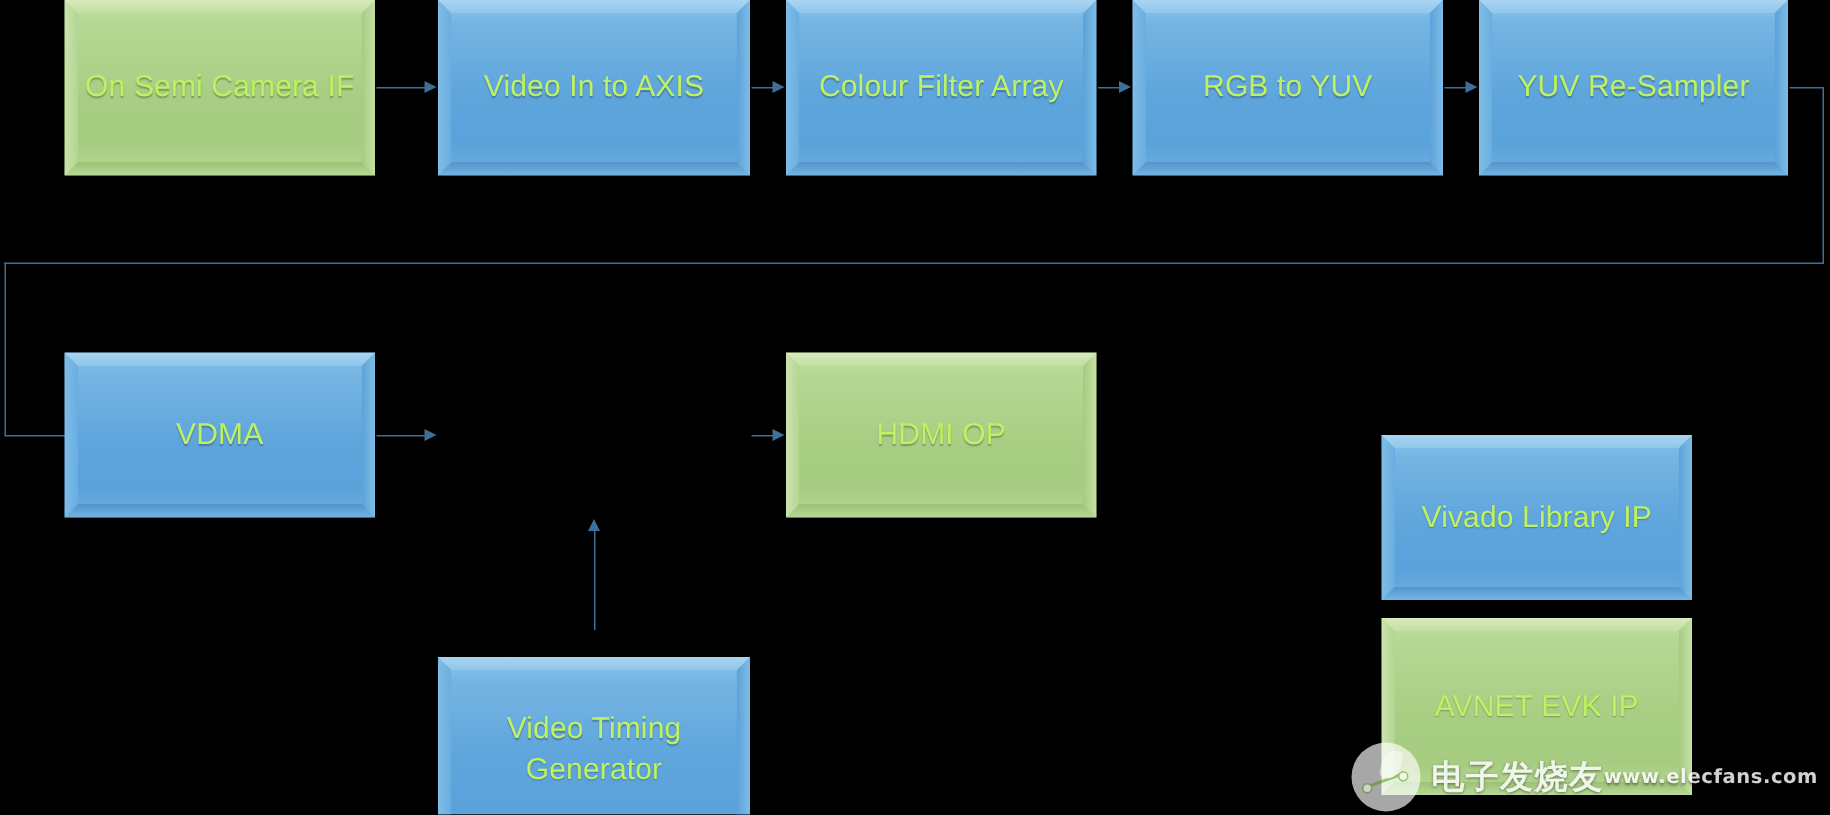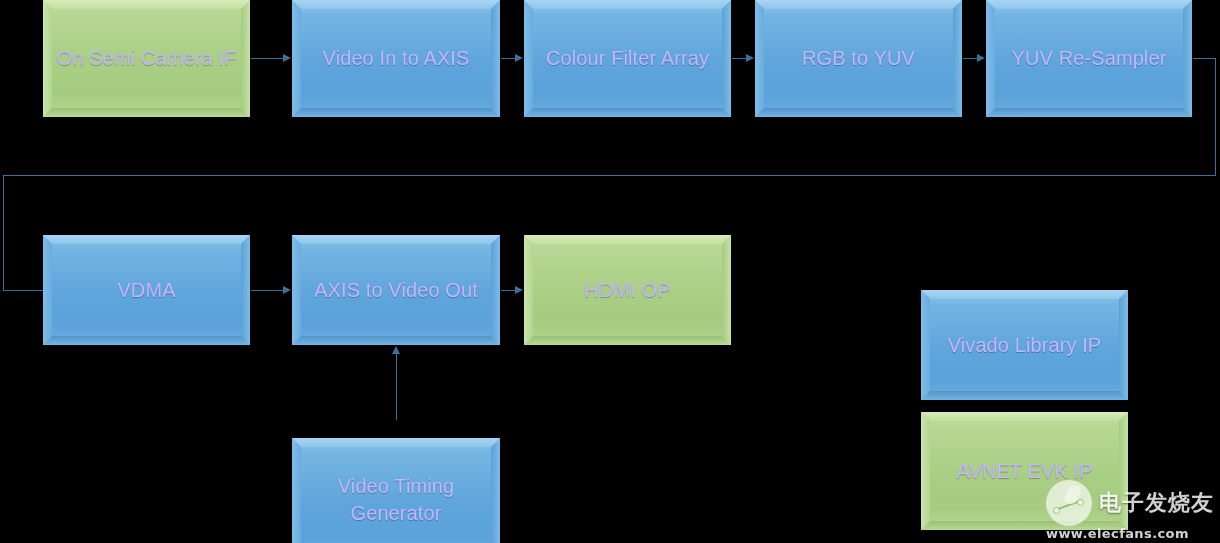--- a/index.html
+++ b/index.html
@@ -9,21 +9,21 @@
     width:1220px;height:543px;
     background:#000000;
     overflow:hidden;
     font-family:"Liberation Sans", sans-serif;
   }
   .node{
     position:absolute;
     box-sizing:border-box;
     display:flex;align-items:center;justify-content:center;
     text-align:center;
-    color:#c4b5fd;
+    color:#bef264;
     font-size:20px;
     line-height:1.32;
     letter-spacing:.1px;
     padding:4px 12px;
     text-shadow:0 1px 1px rgba(0,0,0,.28);
   }
   
   .node .face{
     position:absolute;inset:0;
     z-index:0;
@@ -66,21 +66,21 @@
   .arrowhead.right{
     border-top:4.5px solid transparent;border-bottom:4.5px solid transparent;
     border-left:8px solid #3f6f96;}
   .arrowhead.up{
     border-left:4.5px solid transparent;border-right:4.5px solid transparent;
     border-bottom:8px solid #3f6f96;}
 
   
   #watermark{
     position:absolute;right:6px;bottom:2px;
-    display:flex;flex-direction:column;align-items:flex-start;
+    display:flex;flex-direction:row;align-items:center;
     opacity:.82;z-index:9;pointer-events:none;
   }
   #wm-row{display:flex;align-items:center;gap:7px;}
   #wm-badge{
     width:46px;height:46px;border-radius:50%;
     background:rgba(255,255,255,.80);
     position:relative;flex:0 0 auto;
   }
   #wm-badge:before{
     content:"";position:absolute;left:9px;top:24px;
@@ -183,28 +183,20 @@
       <span class="label">YUV Re-Sampler</span>
     </div>
   <div class="node blue" style="left:43px;top:235px;width:207px;height:110px;" id="n5">
       <span class="face"></span>
       <span class="bev bev-t"></span>
       <span class="bev bev-b"></span>
       <span class="bev bev-l"></span>
       <span class="bev bev-r"></span>
       <span class="label">VDMA</span>
     </div>
-  <div class="node blue" style="left:292px;top:235px;width:208px;height:110px;" id="n6">
-      <span class="face"></span>
-      <span class="bev bev-t"></span>
-      <span class="bev bev-b"></span>
-      <span class="bev bev-l"></span>
-      <span class="bev bev-r"></span>
-      <span class="label">AXIS to Video Out</span>
-    </div>
   <div class="node green" style="left:524px;top:235px;width:207px;height:110px;" id="n7">
       <span class="face"></span>
       <span class="bev bev-t"></span>
       <span class="bev bev-b"></span>
       <span class="bev bev-l"></span>
       <span class="bev bev-r"></span>
       <span class="label">HDMI OP</span>
     </div>
   <div class="node blue" style="left:292px;top:420px;width:208px;height:123px;margin-top:18px;" id="n8">
       <span class="face"></span>

